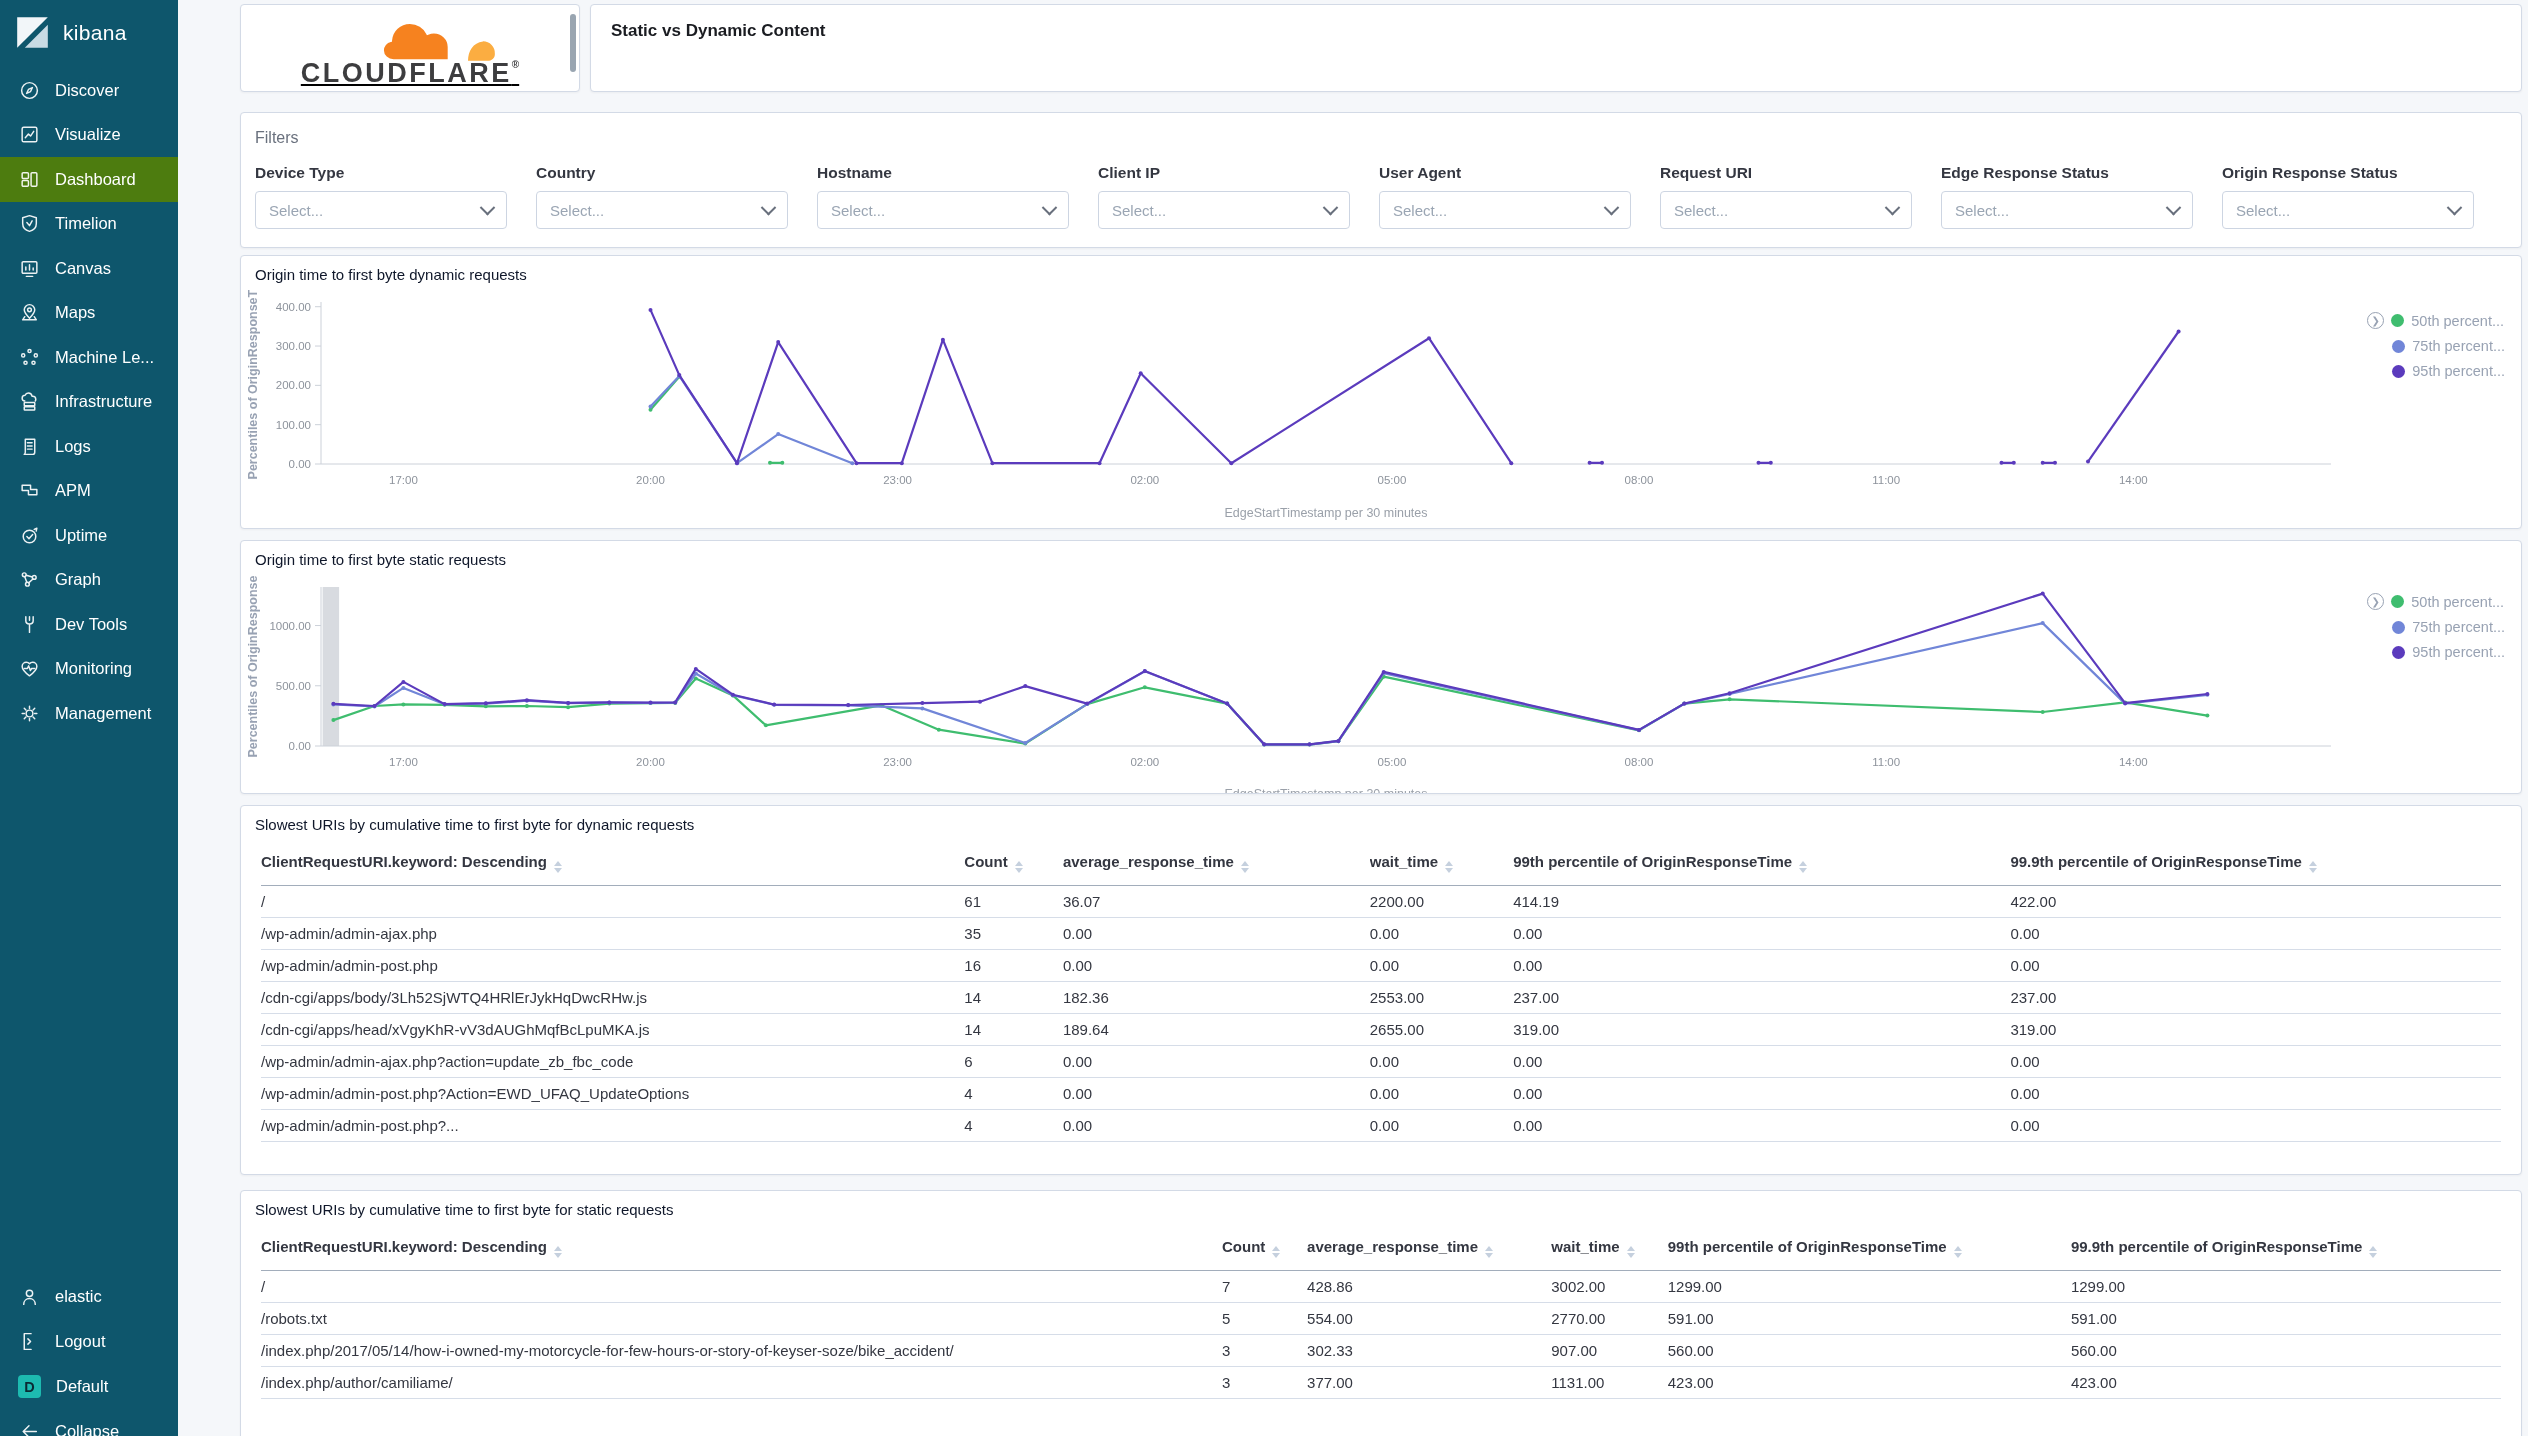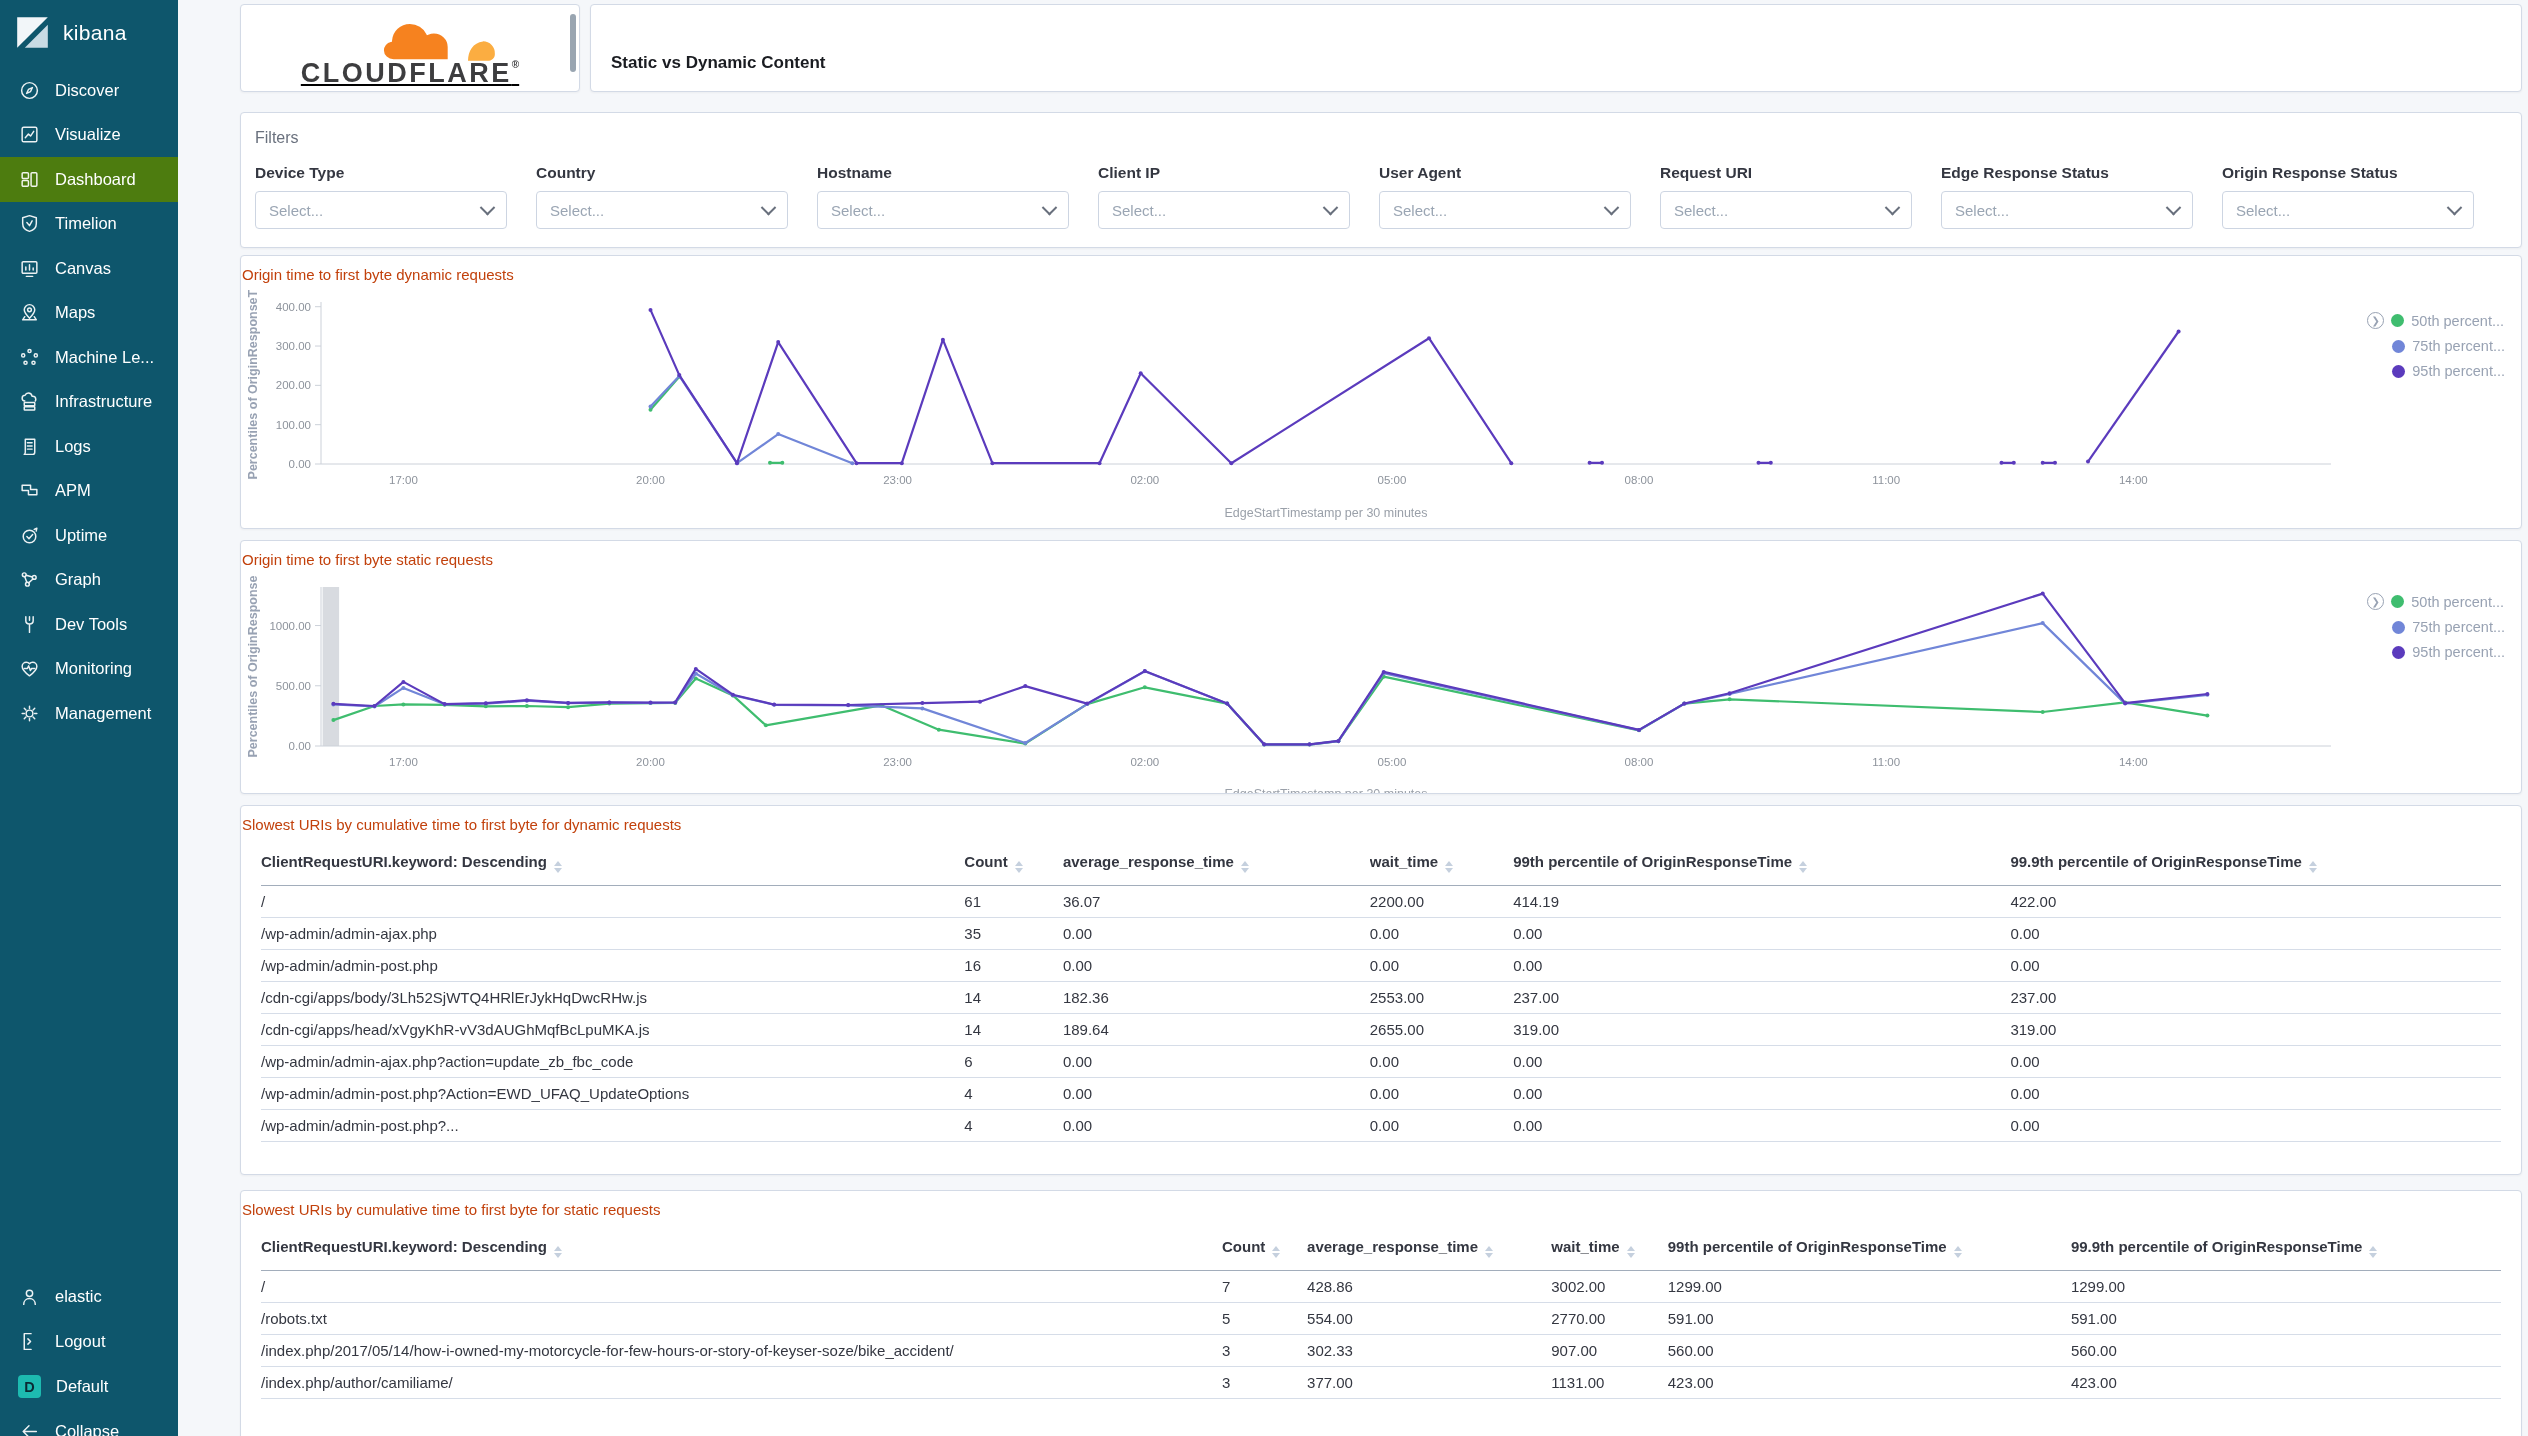--- a/index.html
+++ b/index.html
@@ -16,30 +16,30 @@
   .nav{margin-top:8px;}
   .nav-item{display:flex;align-items:center;height:44.5px;padding-left:18px;gap:15px;color:#fff;font-size:16.5px;cursor:pointer;}
   .nav-item.selected{background:#4d7c0f;}
   .nicon{width:22px;height:22px;display:flex;align-items:center;justify-content:center;flex:0 0 22px;}
   .nicon svg{width:21px;height:21px;fill:none;stroke:#ffffff;stroke-width:1.4;stroke-linecap:round;stroke-linejoin:round;opacity:.92;}
   .nav-footer{position:absolute;left:0;bottom:-18px;width:100%;}
   .nav-footer .nav-item{height:45px;}
   .dbadge{width:23px;height:23px;border-radius:4px;background:#1dbab0;color:#0a2a33;font-weight:bold;font-size:14.5px;display:flex;align-items:center;justify-content:center;flex:0 0 23px;}
   
   .panel{position:absolute;background:#fff;border:1px solid #d3dae6;border-radius:4px;box-shadow:0 1px 2px rgba(52,55,65,.05);overflow:hidden;}
-  .ptitle{position:absolute;left:1px;top:10px;font-size:15px;color:#c2410c;}
+  .ptitle{position:absolute;left:14px;top:10px;font-size:15px;color:#0f172a;}
   
   .cf-panel{left:240px;top:4px;width:338px;height:86px;}
   .cf-logo{position:absolute;inset:0;display:flex;flex-direction:column;align-items:center;justify-content:center;padding-top:2px;text-decoration:underline;}
   .cf-cloud{width:132px;height:50px;margin-left:56px;margin-bottom:-2px;}
   .cf-text{font-size:27px;font-weight:bold;letter-spacing:2.5px;color:#3d3d3f;line-height:1;}
   .cf-text .reg{font-size:10px;vertical-align:14px;letter-spacing:0;}
   .panel-scrollbar{position:absolute;right:3px;top:9px;width:6px;height:58px;background:#99a5b1;border-radius:3px;}
   .title-panel{left:590px;top:4px;width:1930px;height:86px;}
-  .dash-title{position:absolute;left:20px;top:16px;font-size:17px;font-weight:bold;color:#1a1c21;margin-top:32px;}
+  .dash-title{position:absolute;left:20px;top:16px;font-size:17px;font-weight:bold;color:#1a1c21;}
   
   .filters-panel{left:240px;top:112px;width:2280px;height:134px;}
   .filters-title{position:absolute;left:14px;top:16px;font-size:16px;color:#69707d;}
   .filters-row{position:absolute;left:14px;top:51px;display:flex;}
   .fgroup{width:281px;}
   .flabel{font-size:15.5px;font-weight:bold;color:#343741;margin-bottom:9px;}
   .select{width:252px;height:38px;box-sizing:border-box;border:1px solid #cdd5e2;border-radius:4px;background:#fff;display:flex;align-items:center;justify-content:space-between;padding:0 13px;color:#9aa5b3;font-size:15px;cursor:pointer;}
   .chev{width:9px;height:9px;border-right:2px solid #69707d;border-bottom:2px solid #69707d;transform:rotate(45deg) translate(-2px,-2px);}
   
   .chart1-panel{left:240px;top:255px;width:2280px;height:272px;}

